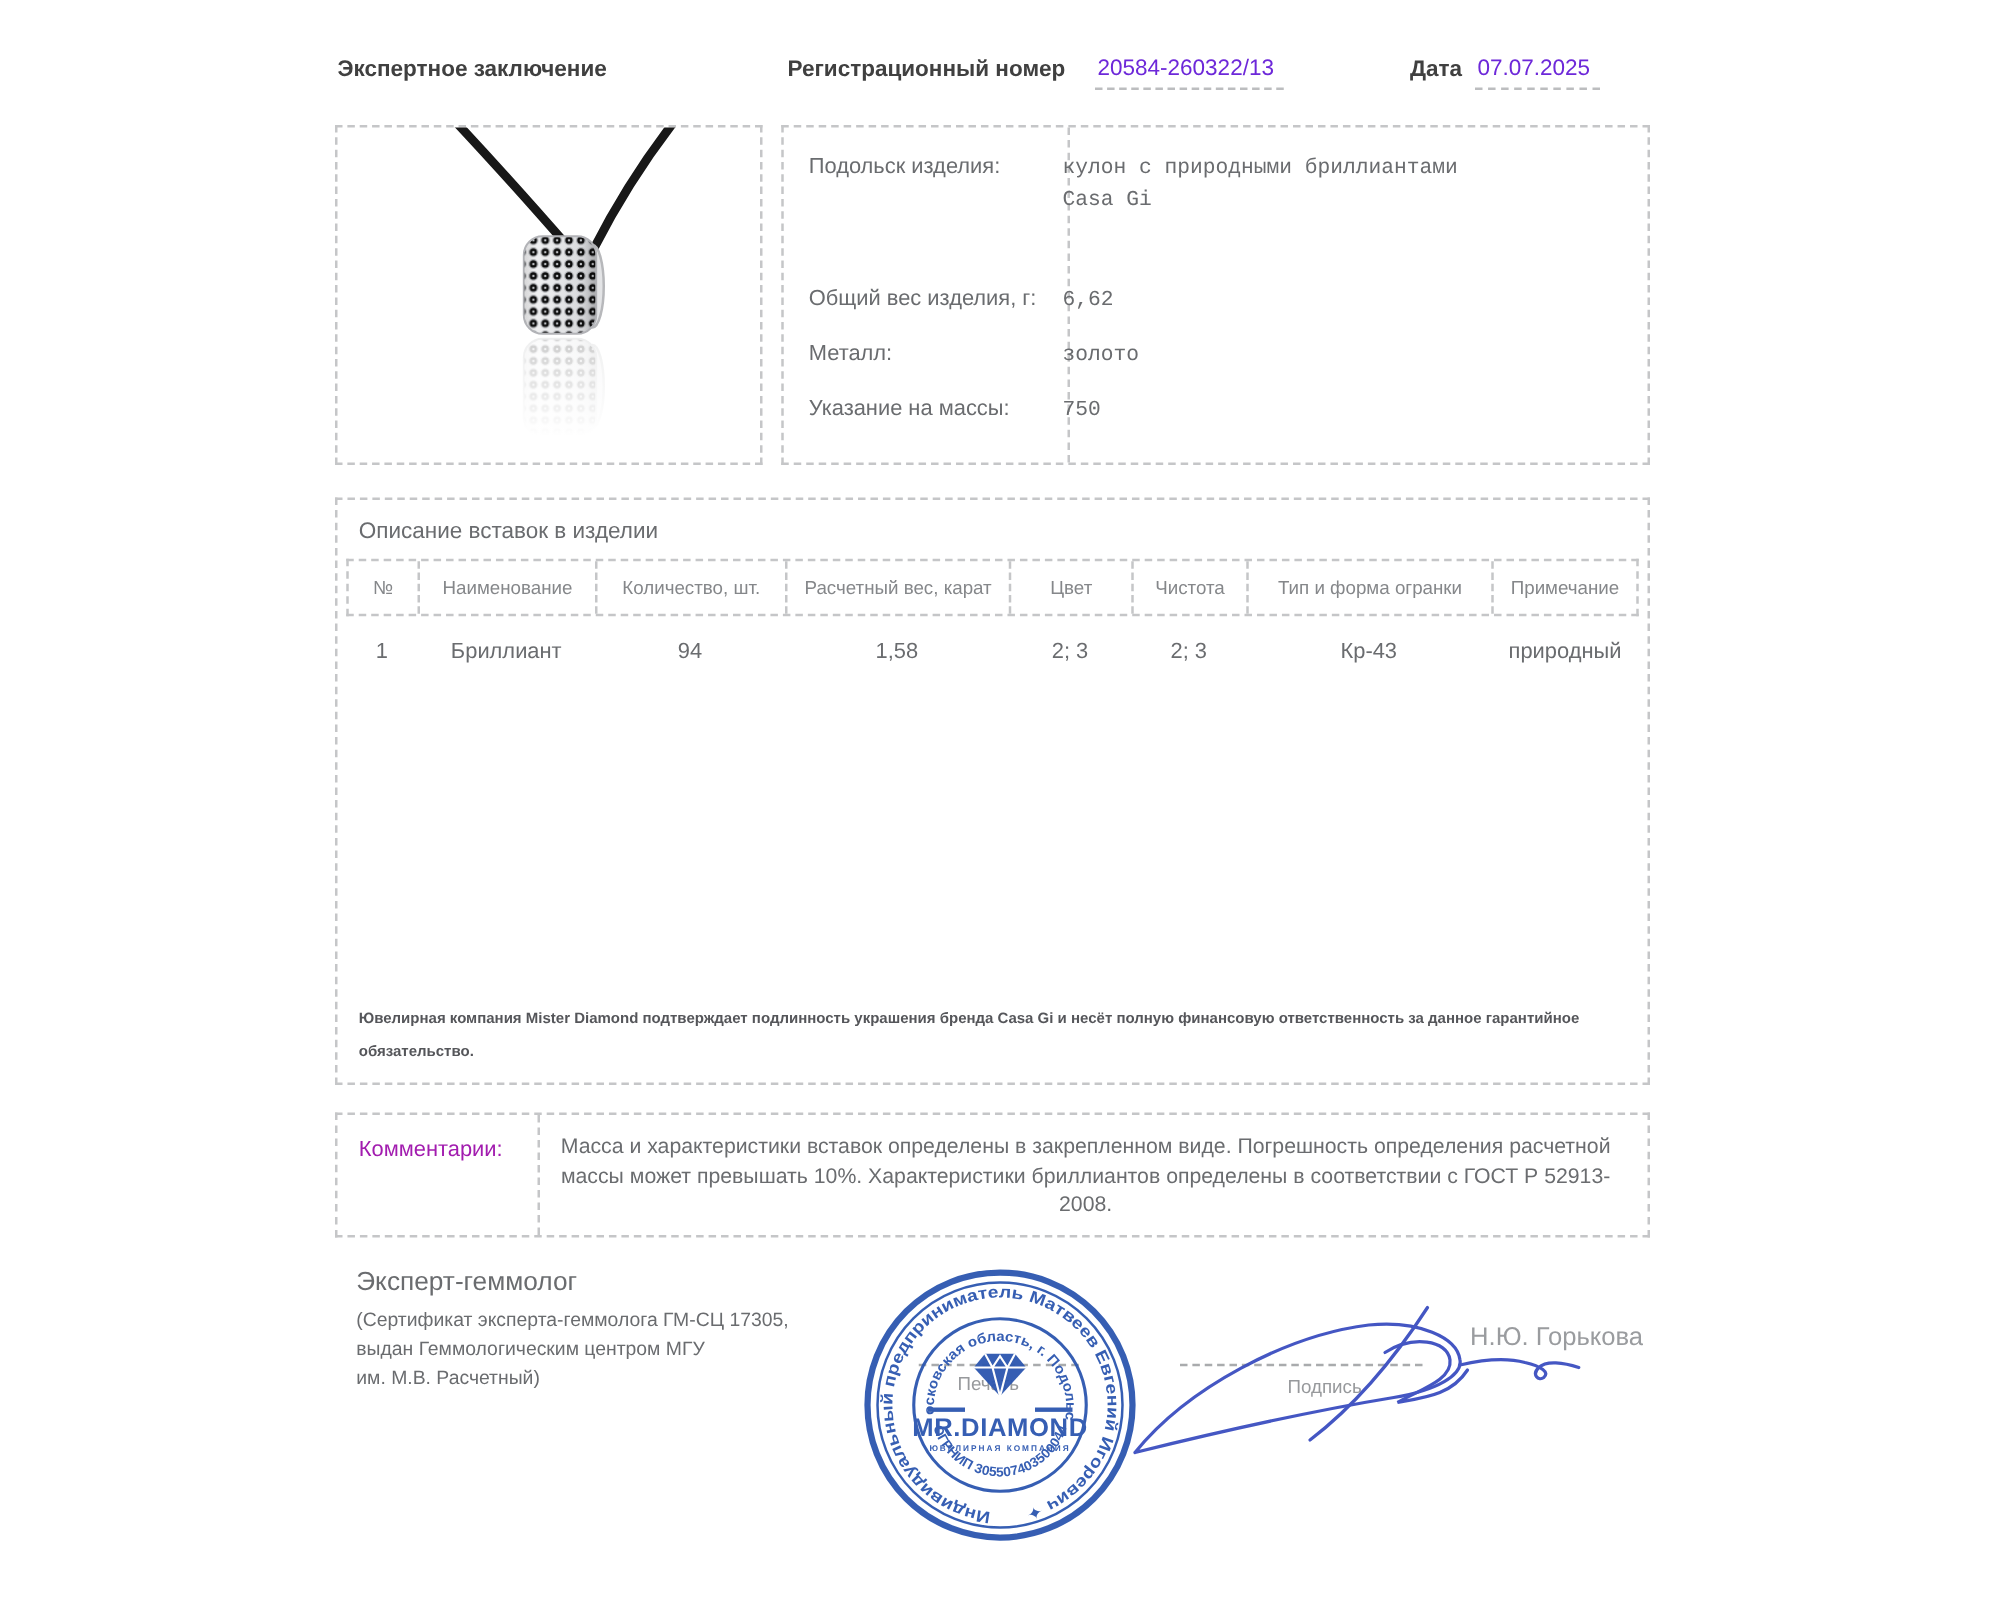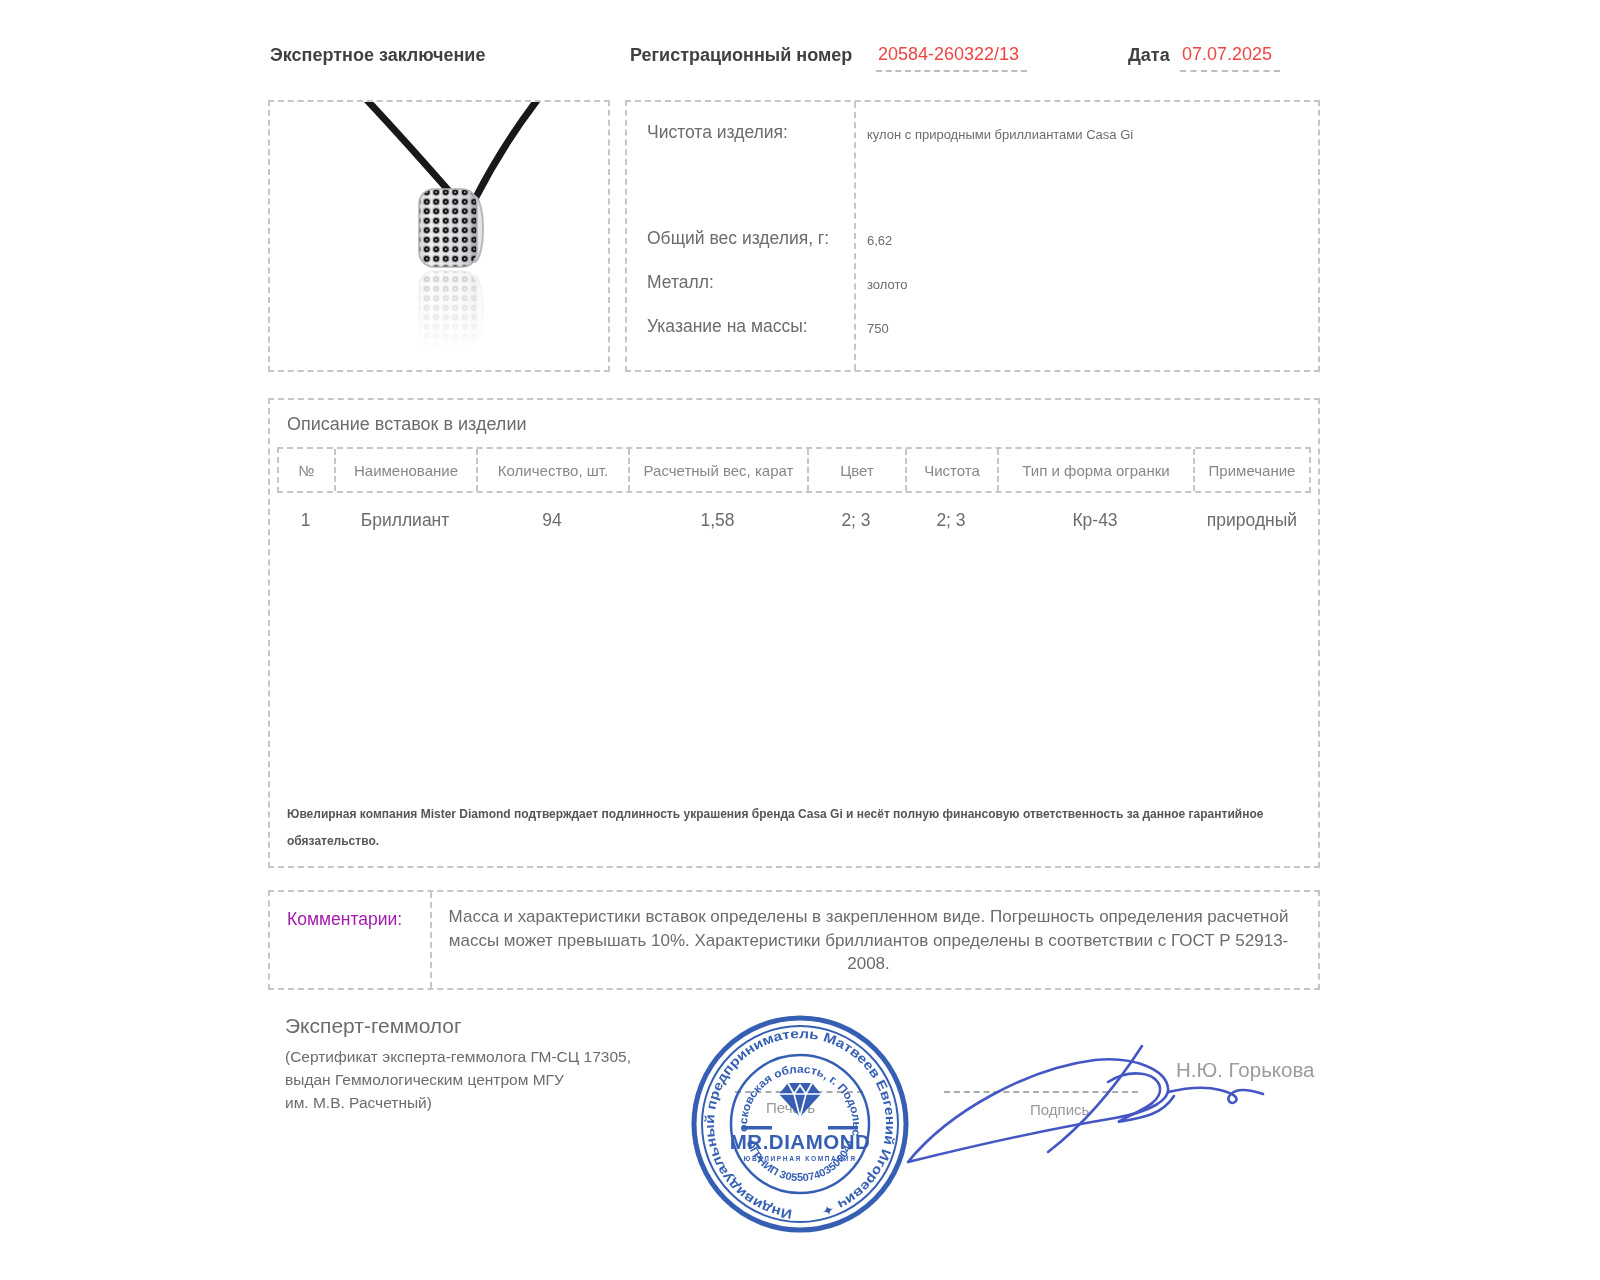--- a/index.html
+++ b/index.html
@@ -2,38 +2,38 @@
 <html><head>
 <meta charset="utf-8">
 <style>
   html,body{margin:0;padding:0;background:#ffffff;}
   body{font-family:"Liberation Sans","DejaVu Sans",sans-serif;-webkit-font-smoothing:antialiased;}
   .page{position:relative;width:1600px;height:1280px;background:#fff;overflow:hidden;}
 
   
   .hdr-item{position:absolute;top:45px;white-space:nowrap;}
   .hdr-label{font-size:18px;font-weight:bold;color:#404040;}
-  .hdr-value{font-size:18px;color:#ef4444;border-bottom:2px dashed #bcbdbf;padding:0 8px 5px 2px;}
+  .hdr-value{font-size:18px;color:#6d28d9;border-bottom:2px dashed #bcbdbf;padding:0 8px 5px 2px;}
   #hdr-title{left:270px;}
   #hdr-reg-label{left:630px;}
   #hdr-reg-value{left:876px;top:44px;}
   #hdr-date-label{left:1128px;}
   #hdr-date-value{left:1180px;top:44px;}
 
   
   .dashed{border:2px dashed #c5c6c8;box-sizing:border-box;}
 
   .photo-box{position:absolute;left:268px;top:100px;width:342px;height:272px;}
   .photo-box svg{display:block;}
 
   .details-box{position:absolute;left:625px;top:100px;width:695px;height:272px;}
   .details-divider{position:absolute;left:227px;top:0;bottom:0;border-left:2px dashed #c5c6c8;}
   .d-row{position:absolute;left:0;right:0;}
   .d-row .d-label{position:absolute;left:20px;top:0;font-size:17.5px;color:#6a6c6f;white-space:nowrap;}
-  .d-row .d-value{position:absolute;left:240px;top:0;font-size:13px;color:#6a6c6f;max-width:360px;line-height:26px;}
+  .d-row .d-value{position:absolute;left:223px;top:0;font-size:17px;color:#6a6c6f;max-width:360px;line-height:26px;font-family:Liberation Mono, monospace;}
   #d-row-0{top:20px;}#d-row-1{top:126px;}#d-row-2{top:170px;}#d-row-3{top:214px;}
 
   
   .inserts-box{position:absolute;left:268px;top:398px;width:1052px;height:470px;}
   .section-title{padding:14px 0 12px 17px;font-size:18px;color:#6a6c6f;}
   .ins-table{margin:0 7px;display:grid;grid-template-columns:57px 142px 152px 179px 98px 92px 196px 1fr;border:2px dashed #c5c6c8;}
   .ins-table .th{padding:13px 4px 12px;text-align:center;font-size:15px;color:#85878a;border-right:2px dashed #c5c6c8;white-space:nowrap;overflow:hidden;}
   .ins-table .th:last-child{border-right:none;}
   .ins-datarow{margin:0 7px;display:grid;grid-template-columns:57px 142px 152px 179px 98px 92px 196px 1fr;}
   .ins-datarow .td{padding:17px 4px 0;text-align:center;font-size:17.5px;color:#6a6c6f;white-space:nowrap;}
@@ -106,21 +106,21 @@
       <g transform="translate(0,334) scale(1,-1)" opacity="0.22">
         <use href="#pendant-shape"></use>
       </g>
       <rect x="135" y="170" width="90" height="90" fill="url(#fadeWhite)"></rect>
     </svg>
   </div>
 
   <div class="details-box dashed">
     <div class="details-divider"></div>
     <div class="d-row" id="d-row-0">
-      <span class="d-label">Чистота изделия:</span>
+      <span class="d-label">Подольск изделия:</span>
       <span class="d-value">кулон с природными бриллиантами Casa Gi</span>
     </div>
     <div class="d-row" id="d-row-1">
       <span class="d-label">Общий вес изделия, г:</span>
       <span class="d-value">6,62</span>
     </div>
     <div class="d-row" id="d-row-2">
       <span class="d-label">Металл:</span>
       <span class="d-value">золото</span>
     </div>

